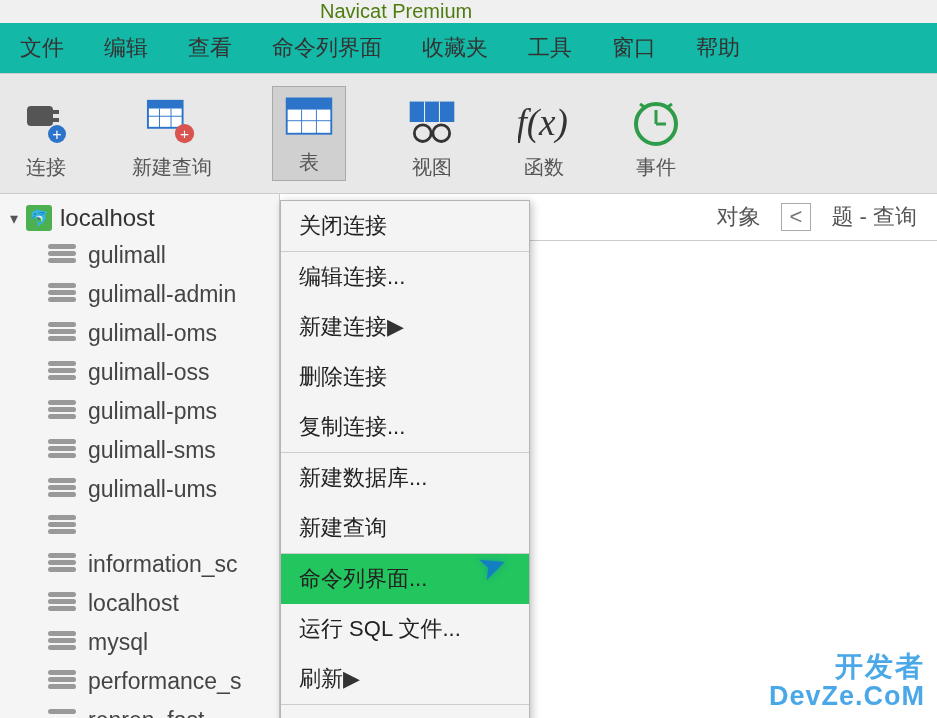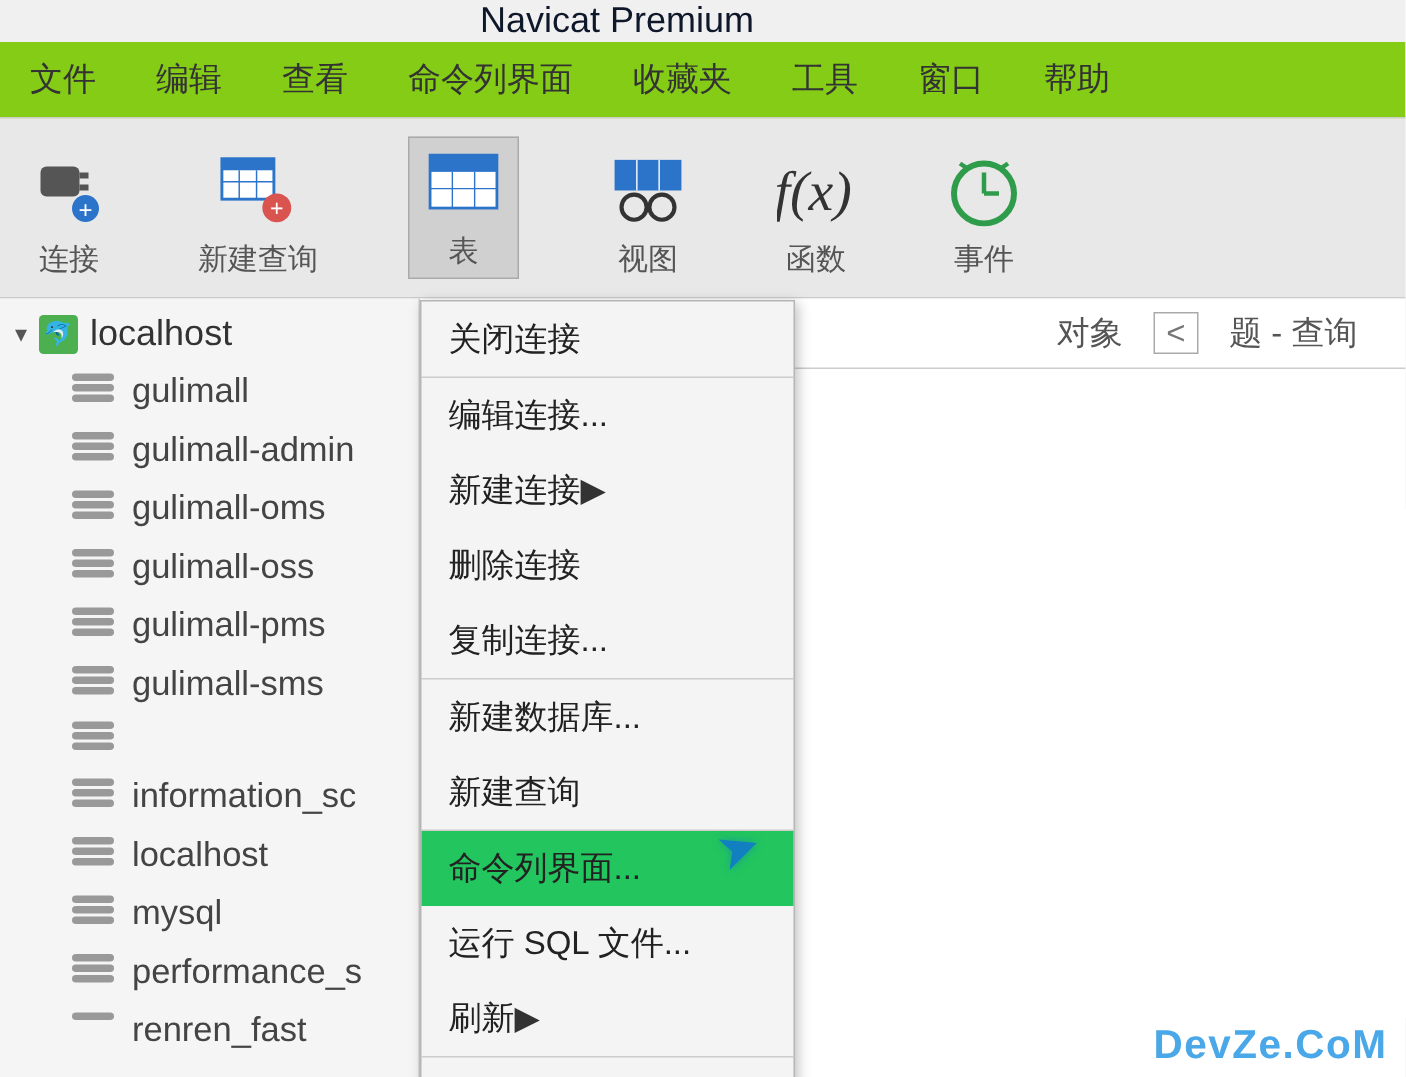--- a/index.html
+++ b/index.html
@@ -10,21 +10,21 @@
       height: 718px;
       overflow: hidden;
       position: relative;
     }
     .menubar {
       display: flex;
       gap: 40px;
       padding: 10px 20px;
       font-size: 22px;
       color: #333;
-      background: #84cc16;
+      background: #14b8a6;
       border-bottom: 1px solid #ccc;
     }
     .menu-item { cursor: pointer; }
     .toolbar {
       display: flex;
       gap: 60px;
       padding: 12px 20px;
       background: #e8e8e8;
       border-bottom: 1px solid #ccc;
       align-items: flex-end;
@@ -81,21 +81,21 @@
     }
     .main {
       flex: 1;
       background: #fff;
       position: relative;
     }
     .tabbar {
       display: flex;
       align-items: center;
       gap: 20px;
-      padding: 8px 32px;
+      padding: 8px 20px;
       border-bottom: 1px solid #ccc;
       font-size: 22px;
       color: #555;
       justify-content: flex-end;
     }
     .nav-btn {
       border: 1px solid #aaa; padding: 0 8px; font-size: 22px; color:#777;
     }
     .console {
       padding: 18px;
@@ -140,21 +140,21 @@
     .watermark .sub { font-size: 27px; letter-spacing: 1px; }
     .cursor-arrow {
       position: absolute;
       top: 545px; left: 478px;
       font-size: 34px;
       color: #1280c0;
       z-index: 60;
       transform: rotate(-20deg);
       text-shadow: 0 0 6px rgba(18,128,192,.6);
     }
-    .title { font-size: 24px; color:#0f172a; padding-left: 320px; }
+    .title { font-size: 20px; color:#4d7c0f; padding-left: 320px; }
     svg { display:block; }
   </style>
 </head>
 <body>
 
 <div class="title">Navicat Premium</div>
 
 <div class="menubar">
   <span class="menu-item">文件</span>
   <span class="menu-item">编辑</span>
@@ -295,20 +295,28 @@
             <span></span>
           </div>
           <span>gulimall-sms</span>
         </div>
         <div class="db-item">
           <div class="db-icon">
             <span></span>
             <span></span>
             <span></span>
           </div>
+          <span>gulimall-ums</span>
+        </div>
+        <div class="db-item">
+          <div class="db-icon">
+            <span></span>
+            <span></span>
+            <span></span>
+          </div>
         </div>
         <div class="db-item">
           <div class="db-icon">
             <span></span>
             <span></span>
             <span></span>
           </div>
           <span>information_sc</span>
         </div>
         <div class="db-item">
@@ -393,14 +401,15 @@
     <div class="cm-sep"></div>
     <div class="cm-item">
       <span>管理组</span>
       <span class="cm-arrow">▶</span>
     </div>
   </div>
 
 <div class="cursor-arrow">➤</div>
 
 <div class="watermark">
+  <div>开发者</div>
   <div class="sub">DevZe.CoM</div>
 </div>
 
 </body></html>

